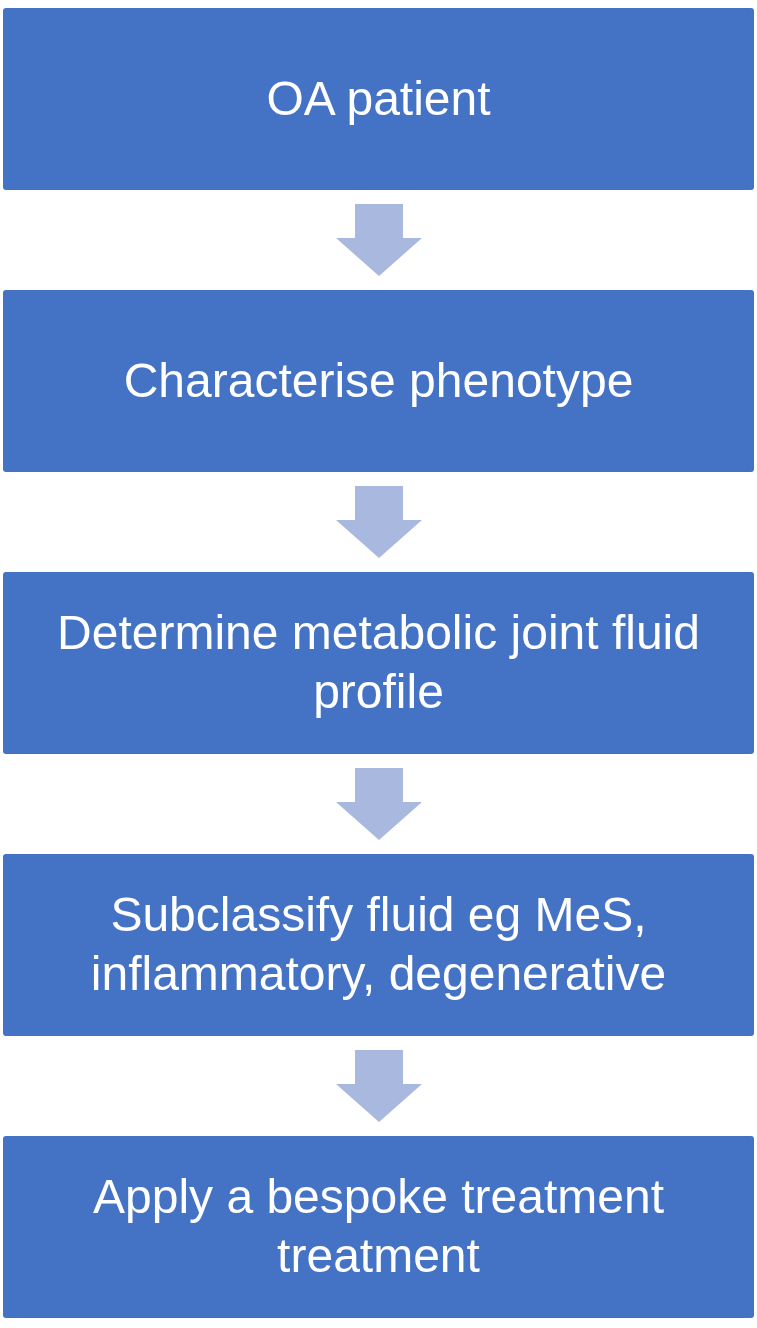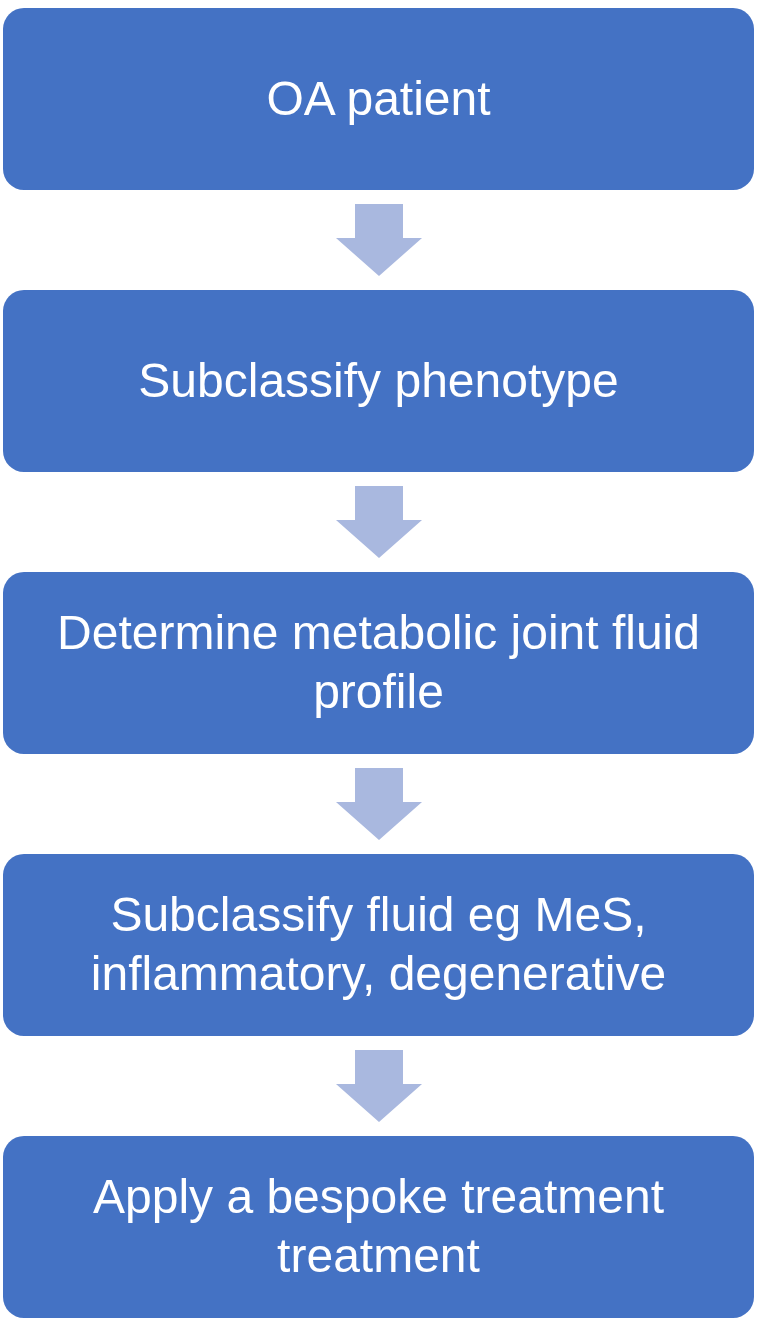--- a/index.html
+++ b/index.html
@@ -19,21 +19,21 @@
     display: flex;
     flex-direction: column;
     align-items: center;
     padding-top: 8px;
   }
   .step-box {
     box-sizing: border-box;
     width: 751px;
     height: 182px;
     background: var(--box-fill, #4472C4);
-    border-radius: 21px;
+    border-radius: 3px;
     display: flex;
     align-items: center;
     justify-content: center;
     padding: 0 22px;
     flex-shrink: 0;
   }
   .step-label {
     color: var(--box-text, #ffffff);
     font-size: 48px;
     line-height: 1.22;
@@ -65,21 +65,21 @@
       <span class="step-label">OA patient</span>
     </div>
 
     <div class="arrow-wrap">
       <svg width="86" height="72" viewBox="0 0 86 72" aria-hidden="true">
         <polygon class="arrow-shape" points="19,0 67,0 67,34 86,34 43,72 0,34 19,34"></polygon>
       </svg>
     </div>
 
     <div class="step-box">
-      <span class="step-label">Subclassify phenotype</span>
+      <span class="step-label">Characterise phenotype</span>
     </div>
 
     <div class="arrow-wrap">
       <svg width="86" height="72" viewBox="0 0 86 72" aria-hidden="true">
         <polygon class="arrow-shape" points="19,0 67,0 67,34 86,34 43,72 0,34 19,34"></polygon>
       </svg>
     </div>
 
     <div class="step-box">
       <span class="step-label">Determine metabolic joint fluid profile</span>

